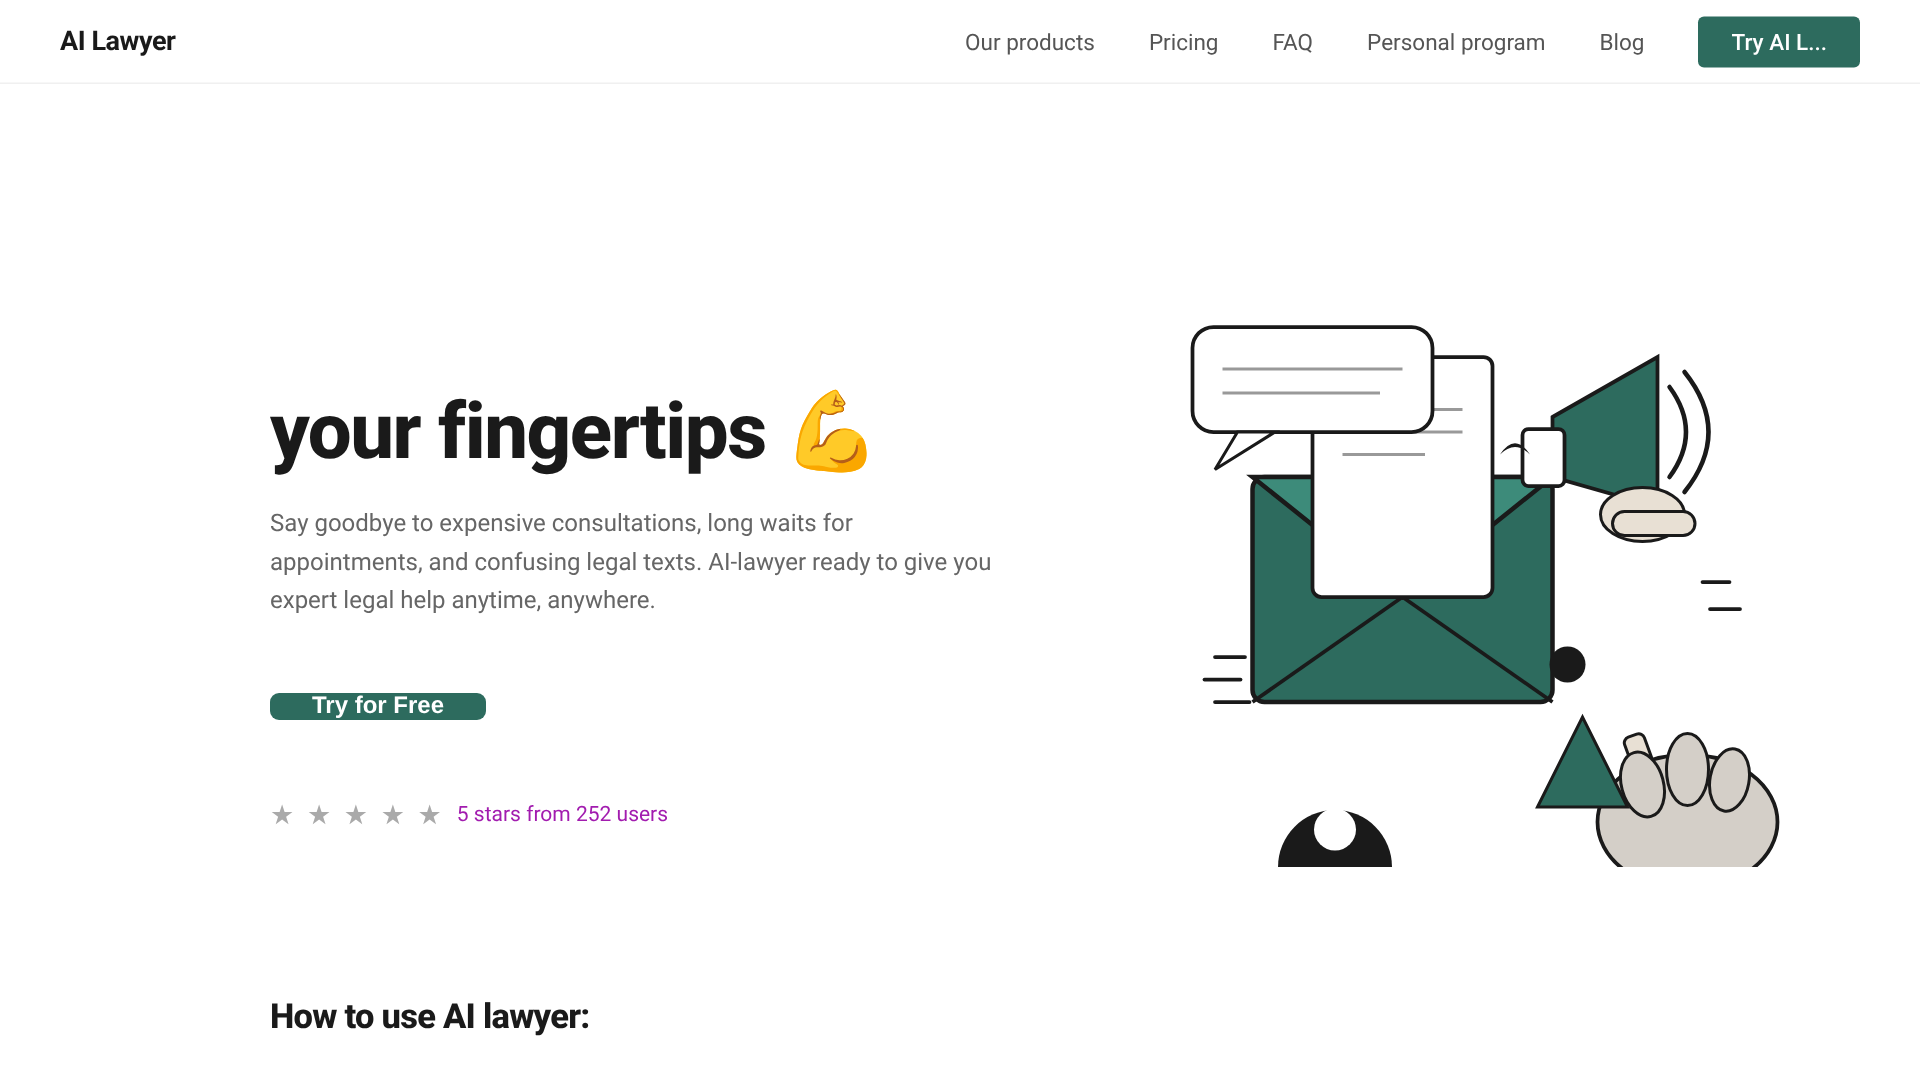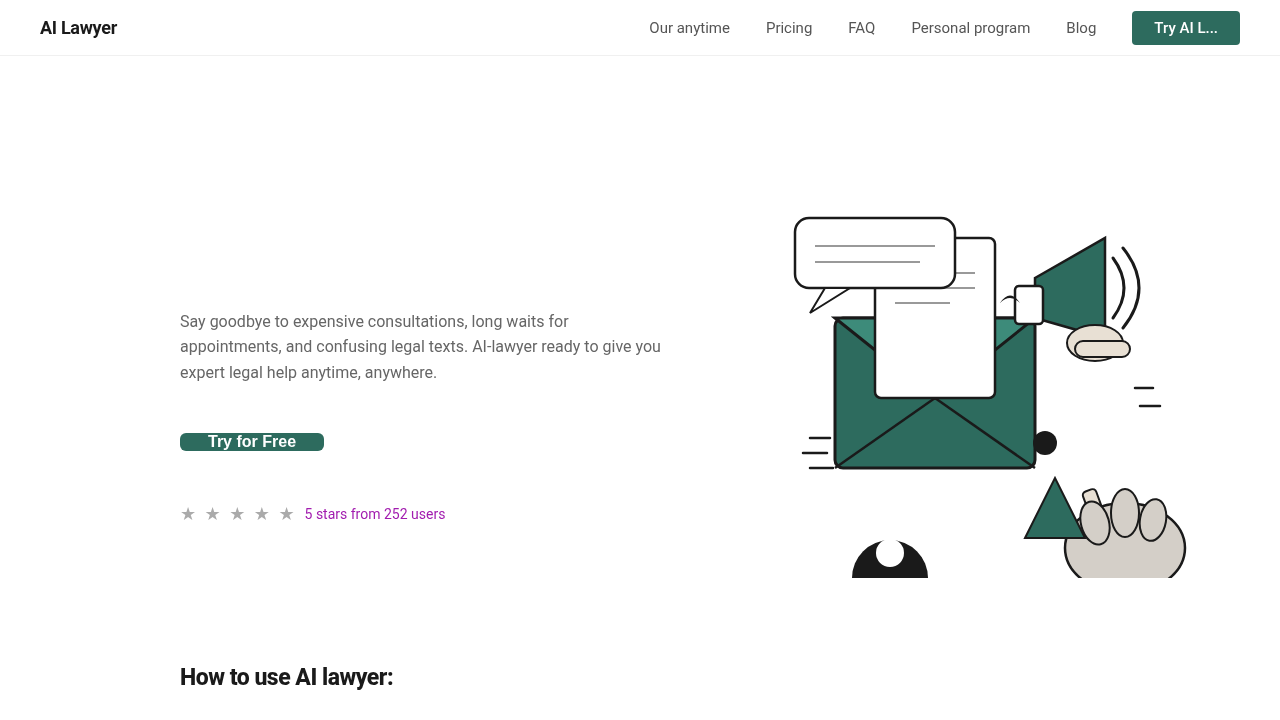--- a/index.html
+++ b/index.html
@@ -127,33 +127,34 @@
       color: #1a1a1a;
       letter-spacing: -0.5px;
     }
   </style>
 </head>
 <body>
 
 <nav>
   <span class="nav-logo">AI Lawyer</span>
   <ul class="nav-links">
-    <li><a href="#">Our anytime</a></li>
+    <li><a href="#">Our products</a></li>
     <li><a href="#">Pricing</a></li>
     <li><a href="#">FAQ</a></li>
     <li><a href="#">Personal program</a></li>
     <li><a href="#">Blog</a></li>
     <li><a href="#" class="nav-cta">Try AI L...</a></li>
   </ul>
 </nav>
 
 <section class="hero">
   <div class="hero-text">
     <h1 class="hero-title">
       <br>
+      <span>your fingertips 💪</span>
     </h1>
     <p class="hero-subtitle">Say goodbye to expensive consultations, long waits for appointments, and confusing legal texts. AI-lawyer ready to give you expert legal help anytime, anywhere.</p>
     <button class="try-free-btn">Try for Free</button>
     <div class="stars-row">
       <span class="stars">★ ★ ★ ★ ★</span>
       <span class="stars-text">5 stars from 252 users</span>
     </div>
   </div>
 
   <div class="hero-illustration">

